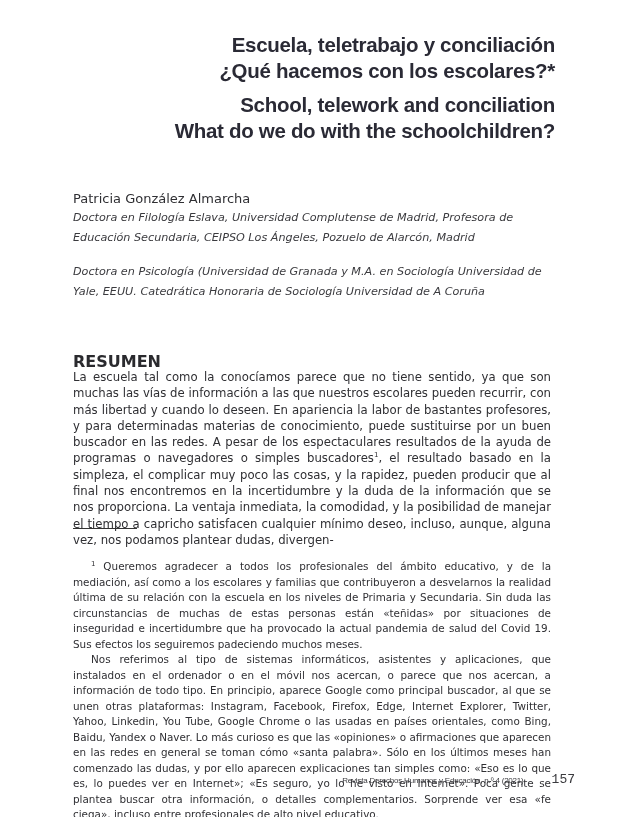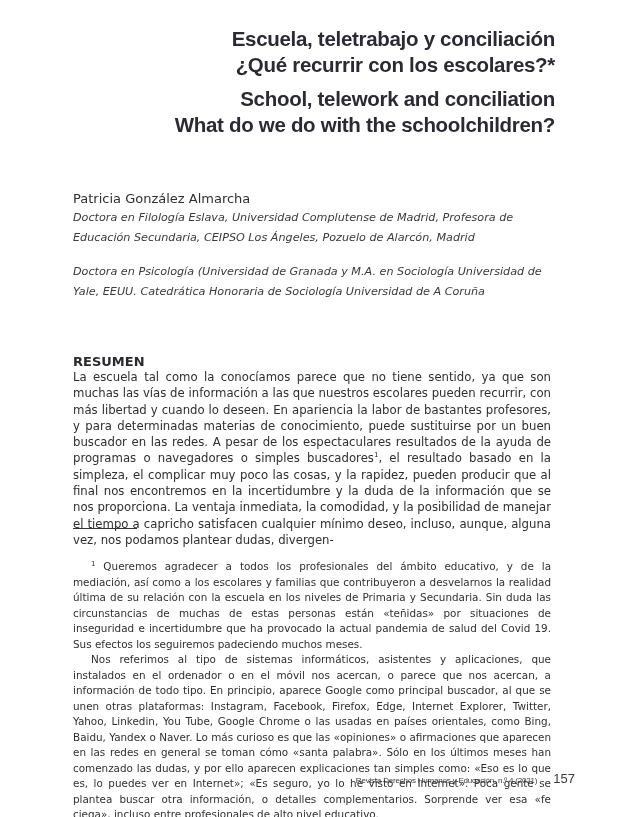--- a/index.html
+++ b/index.html
@@ -1,59 +1,59 @@
 <!DOCTYPE html>
 <html><head>
   <meta charset="utf-8">
   <style>
     html, body { margin: 0; padding: 0; background: #ffffff; }
     body {
       width: 621px; height: 817px; position: relative; overflow: hidden;
       color: #2a2a2e;
       font-family: "DejaVu Sans", sans-serif;
     }
-    .title-block { position: absolute; right: 66px; top: 26px; text-align: right; }
+    .title-block { position: absolute; right: 66px; top: 32px; text-align: right; }
     .title-es {
       font-family: "Liberation Sans", sans-serif; font-weight: bold;
       font-size: 20.5px; line-height: 26px; color: #2a2a35; letter-spacing: -0.3px;
       margin: 0;
     }
     .title-en {
       font-family: "Liberation Sans", sans-serif; font-weight: bold; 
       font-size: 20.5px; line-height: 26px; color: #2a2a35; letter-spacing: -0.3px;
       margin: 8px 0 0 0;
     }
     .authors { position: absolute; left: 73px; top: 190px; width: 478px; }
     .author { margin-bottom: 14px; }
     .author-name { font-size: 13px; line-height: 18px; color: #2f2f33; }
     .author-aff { font-size: 11.2px; line-height: 20px; font-style: italic; color: #3a3a3e; }
     .abstract { position: absolute; left: 73px; top: 354px; width: 478px; }
-    .abstract-heading { font-weight: bold; font-size: 13px; line-height: 15px; color: #2a2a2e; }
+    .abstract-heading { font-weight: bold; font-size: 16px; line-height: 15px; color: #2a2a2e; }
     .abstract-body {
       font-size: 11.7px; line-height: 16.3px; text-align: justify; color: #2f2f33;
       hyphens: none;
     }
     sup { font-size: 7px; line-height: 0; vertical-align: super; }
     .fn-rule { position: absolute; left: 73px; top: 528px; width: 64px; height: 0; border-top: 1px solid #333; }
     .footnotes { position: absolute; left: 73px; top: 539px; width: 478px; margin-top: 20px; }
     .fn-para {
       font-size: 10.4px; line-height: 15.5px; text-align: justify; color: #2f2f33;
       text-indent: 18px; margin: 0;
     }
     .page-footer { position: absolute; left: 0; top: 768px; width: 575px; text-align: right; }
     .journal { font-family: "Liberation Sans", sans-serif; font-size: 8px; color: #3a3a3e; letter-spacing: -0.2px; }
-    .page-num { font-family: Liberation Sans, sans-serif; font-size: 13px; color: #3a3a3e; margin-left: 16px; }
+    .page-num { font-family: Liberation Mono, monospace; font-size: 13px; color: #3a3a3e; margin-left: 28px; }
   </style>
 </head>
 <body>
 
 <div class="title-block">
   <p class="title-es">
     <span>Escuela, teletrabajo y conciliación</span><br>
-    <span>¿Qué recurrir con los escolares?*</span>
+    <span>¿Qué hacemos con los escolares?*</span>
   </p>
   <p class="title-en">
     <span>School, telework and conciliation</span><br>
     <span>What do we do with the schoolchildren?</span>
   </p>
 </div>
 
 <div class="authors">
   <div class="author">
     <div class="author-name">Patricia González Almarcha</div>

